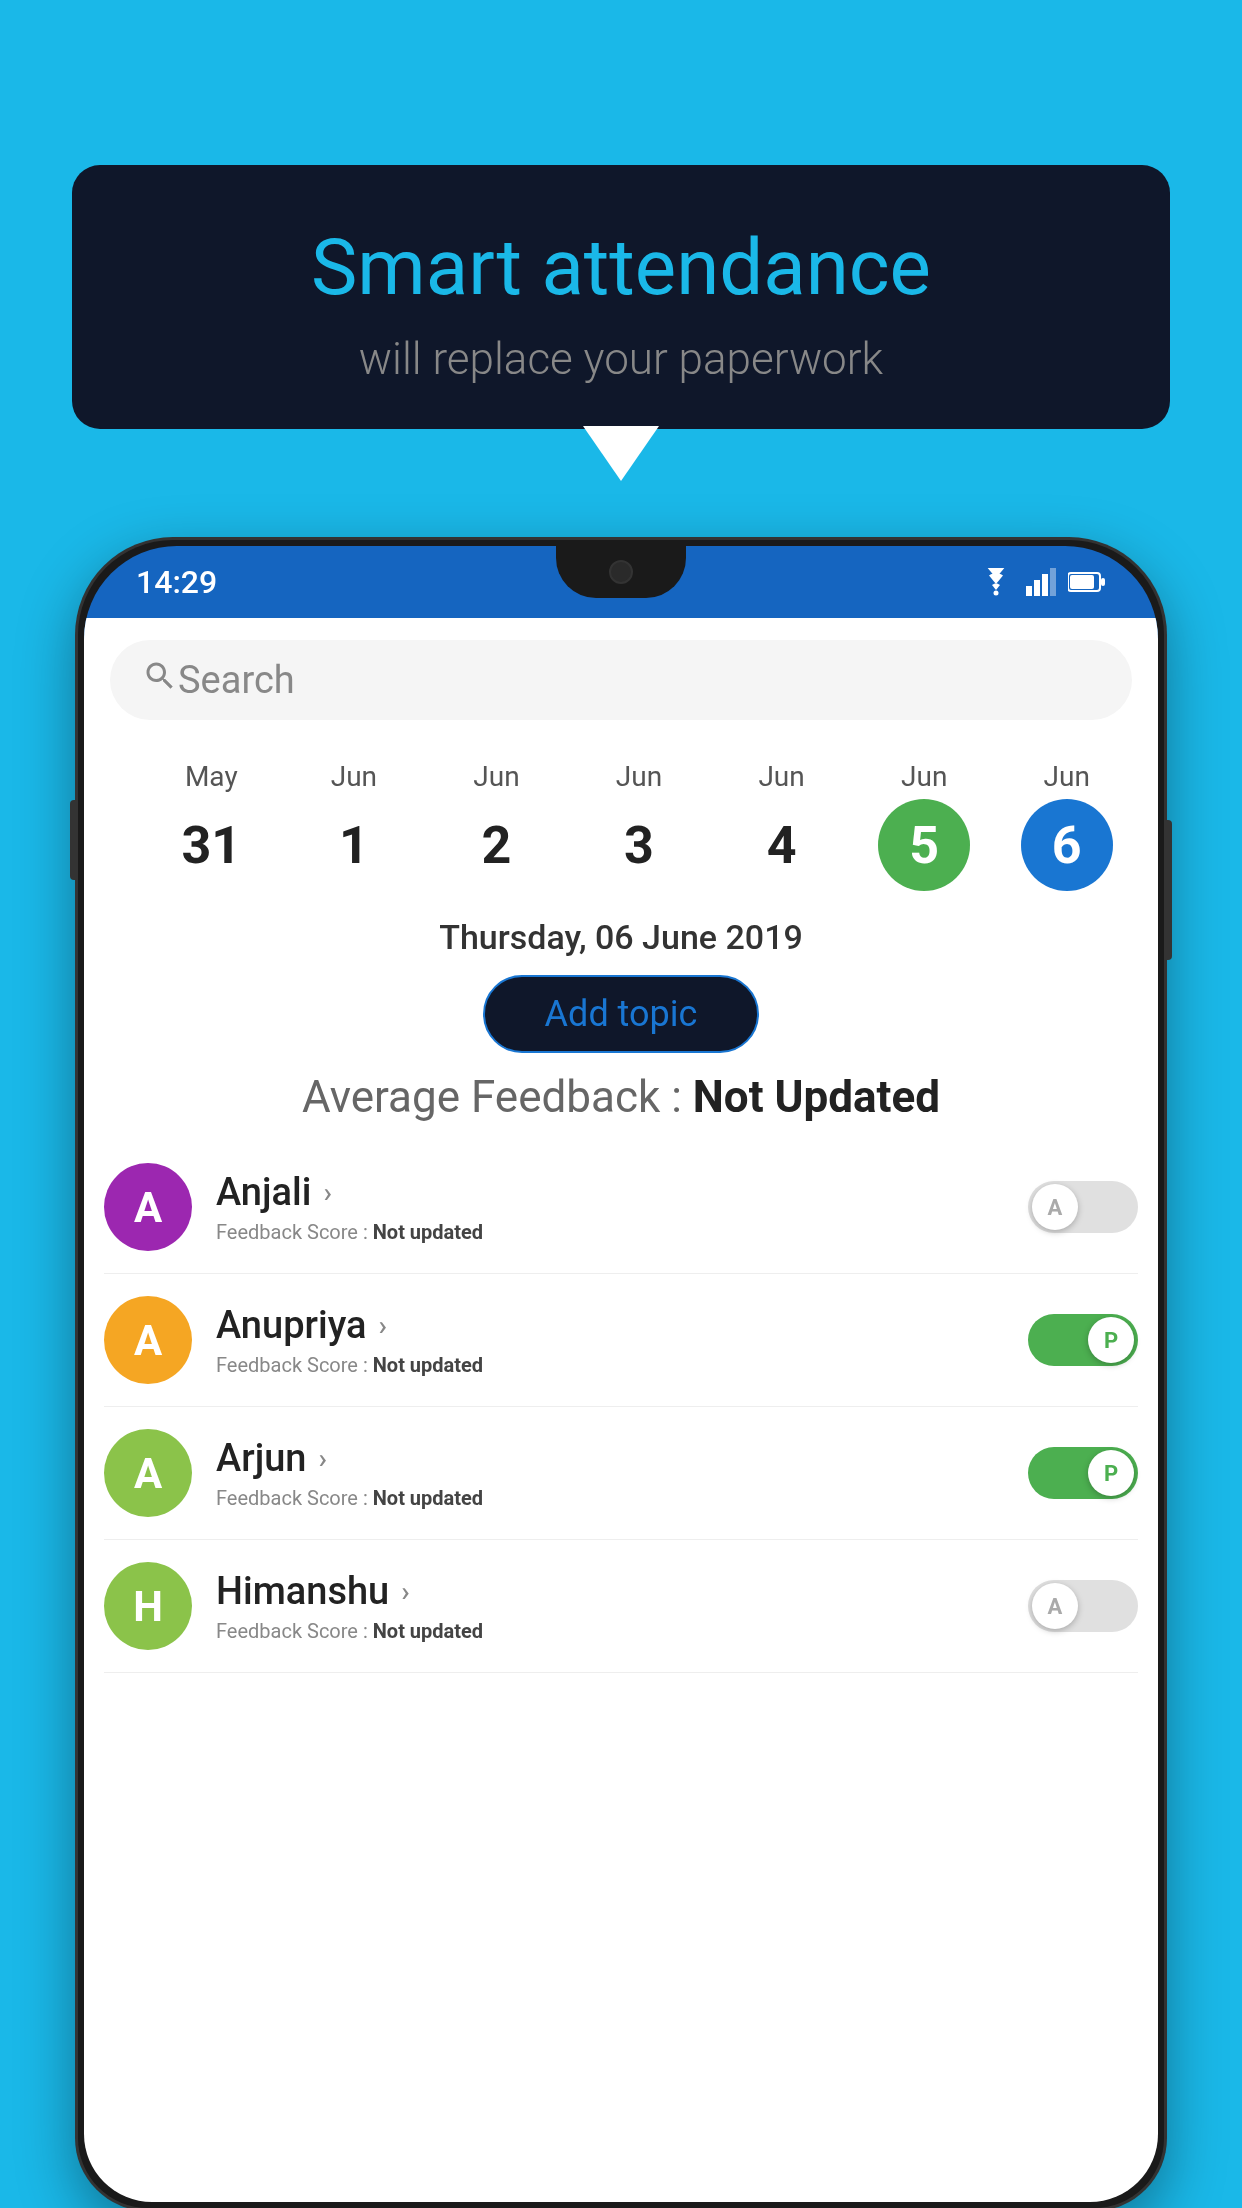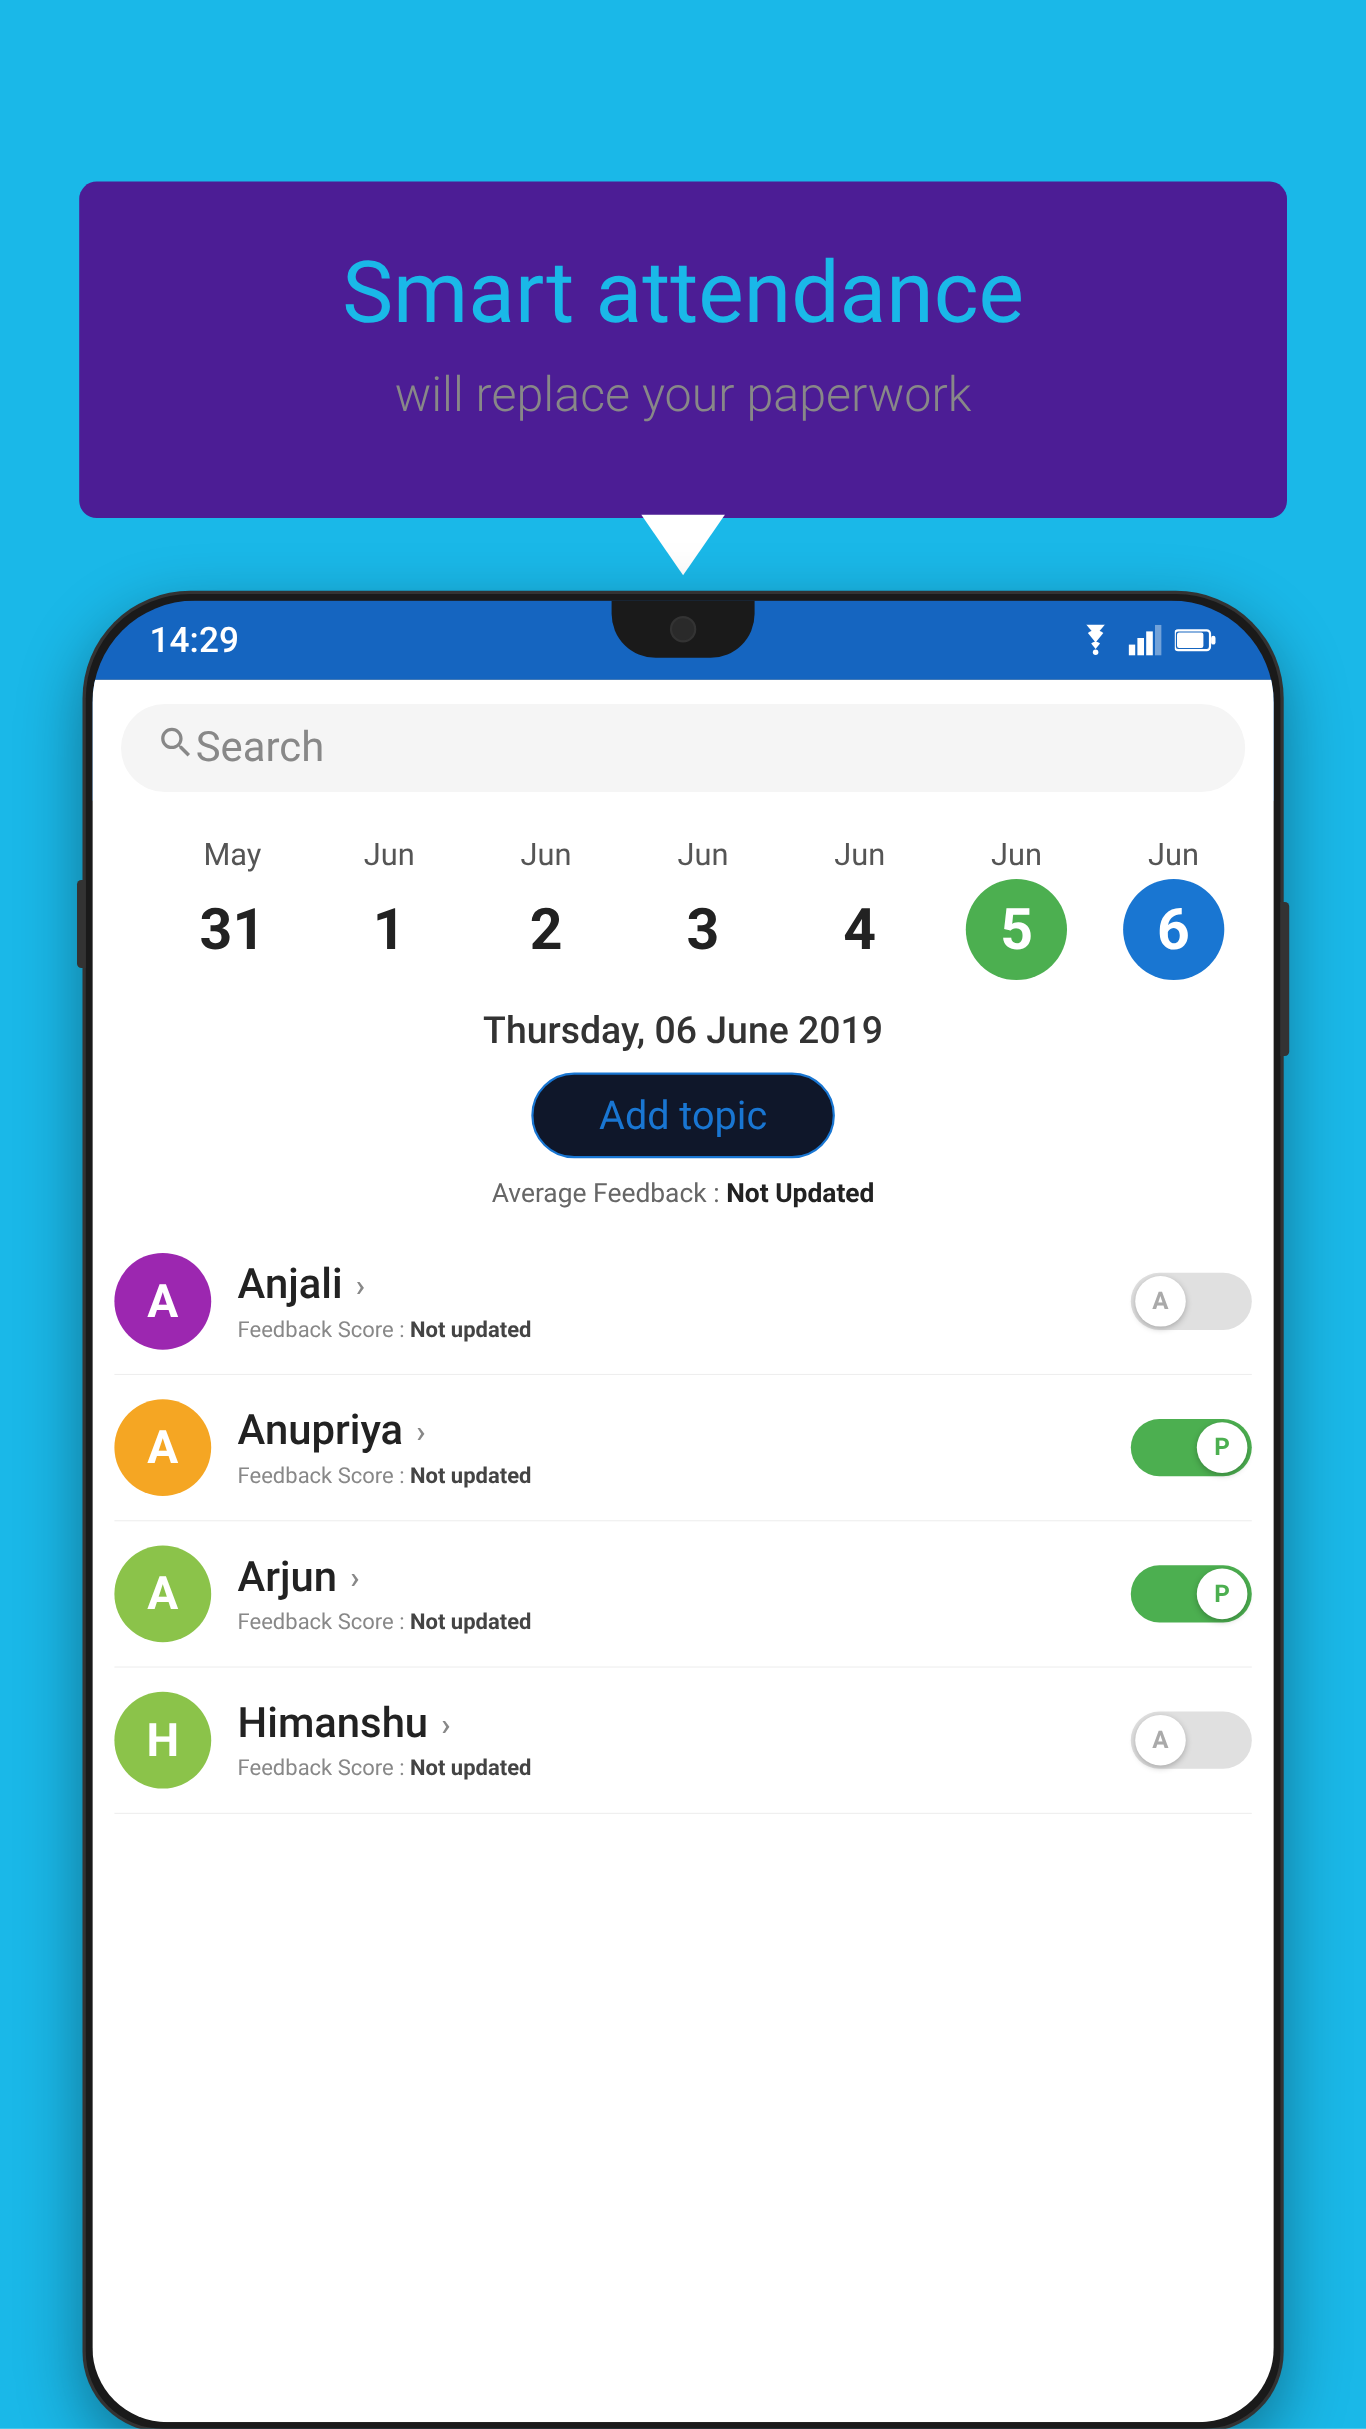--- a/index.html
+++ b/index.html
@@ -12,23 +12,23 @@
       overflow: hidden;
       position: relative;
     }
 
     
     .speech-bubble {
       position: absolute;
       top: 165px;
       left: 72px;
       right: 72px;
-      background: #4c1d95;
-      border-radius: 16px;
-      padding: 60px 80px 86px;
+      background: #0f172a;
+      border-radius: 28px;
+      padding: 60px 80px 44px;
       text-align: center;
     }
     .speech-bubble::after {
       content: '';
       position: absolute;
       bottom: -52px;
       left: 50%;
       transform: translateX(-50%);
       width: 0;
       height: 0;
@@ -225,21 +225,21 @@
       padding: 16px 60px;
       background: #0f172a;
       cursor: pointer;
       text-align: center;
       width: fit-content;
     }
 
     
     .feedback-avg {
       text-align: center;
-      font-size: 24px;
+      font-size: 44px;
       color: #666;
       margin-bottom: 18px;
     }
     .feedback-avg strong {
       color: #222;
       font-weight: 700;
     }
 
     
     .student-list {

